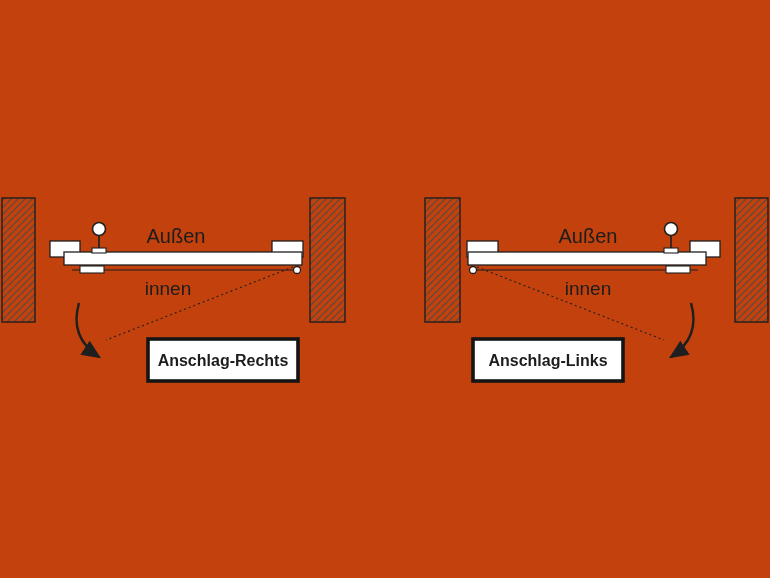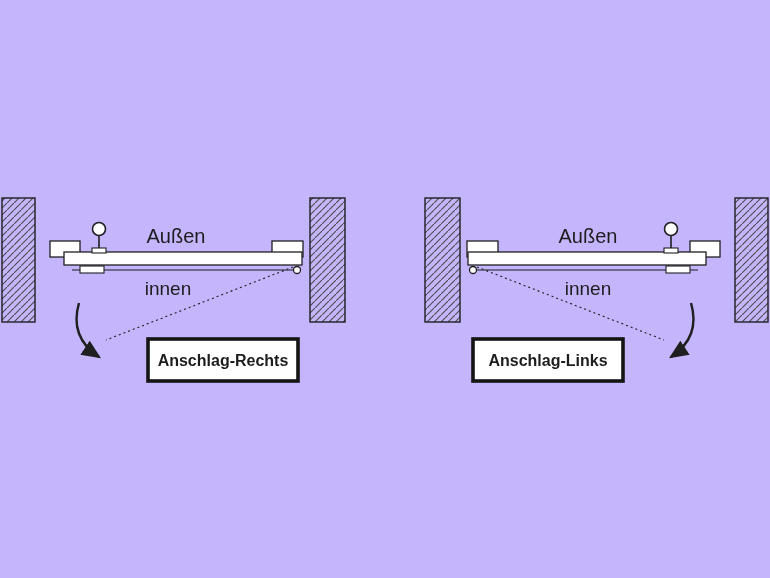--- a/index.html
+++ b/index.html
@@ -4,21 +4,21 @@
 <style>
   html, body {
     margin: 0;
     padding: 0;
     background: #ffffff;
   }
   .page {
     position: relative;
     width: 770px;
     height: 578px;
-    background: #c4b5fd;
+    background: #c2410c;
     overflow: hidden;
     font-family: "Liberation Sans", sans-serif;
   }
   svg text {
     font-family: "Liberation Sans", sans-serif;
     fill: #1d1d1d;
   }
   svg text.caption {
     font-weight: bold;
   }

